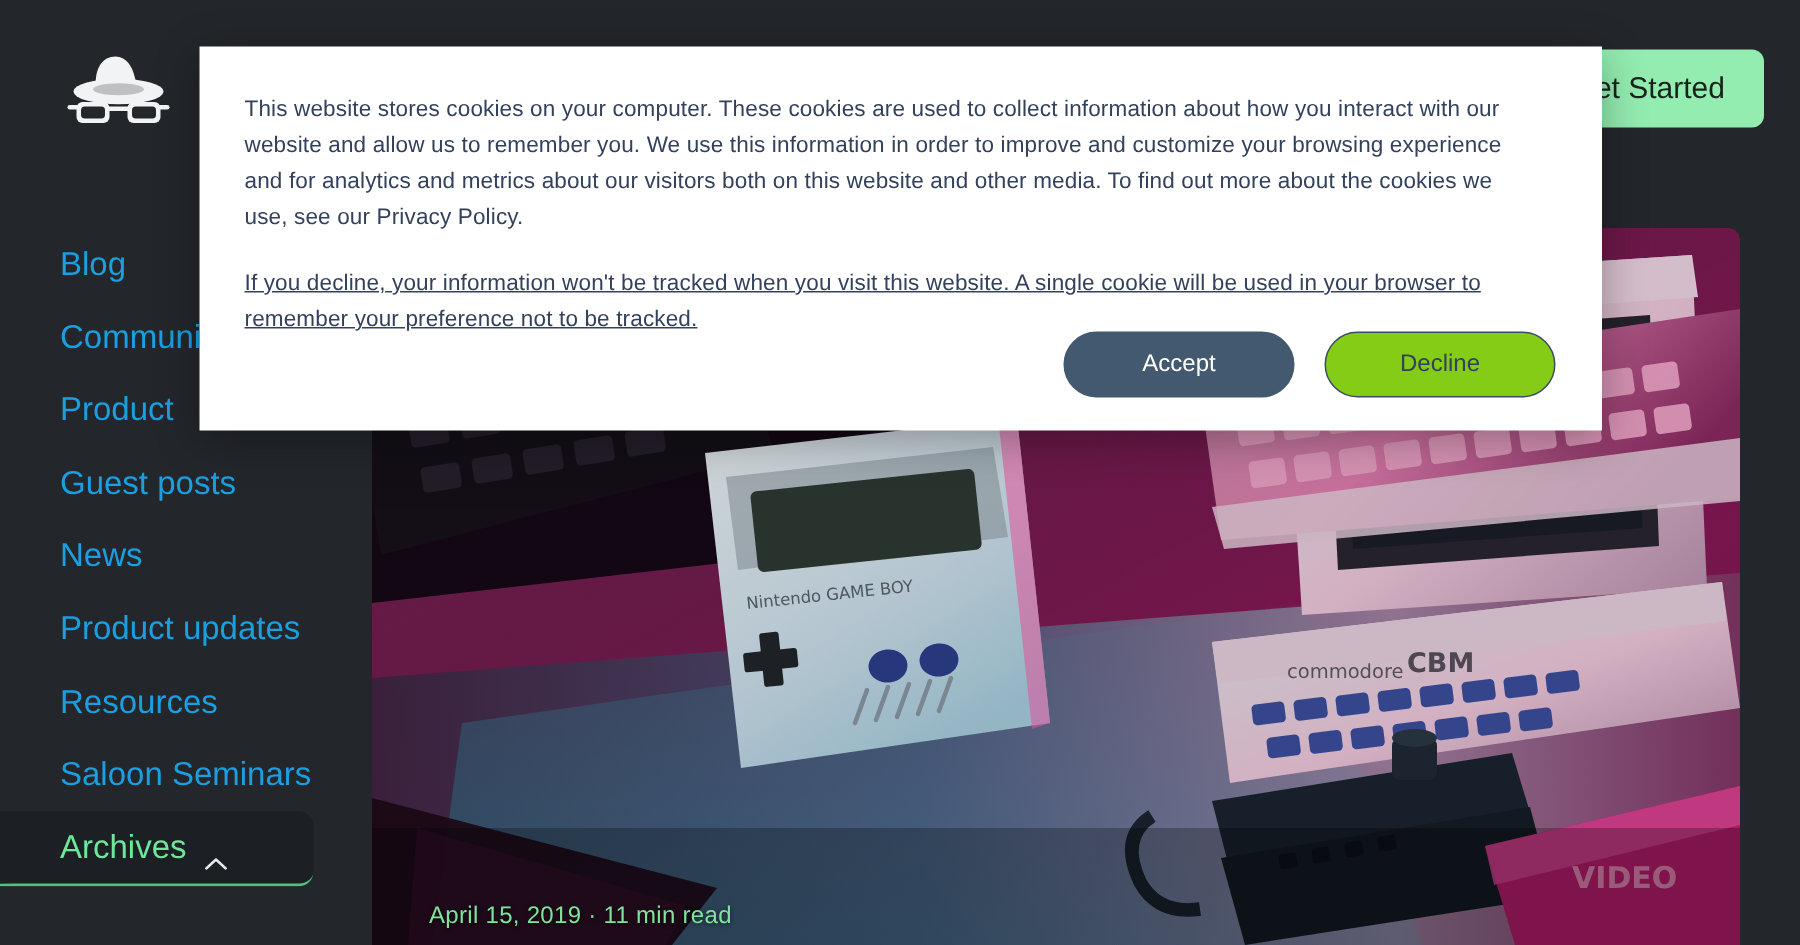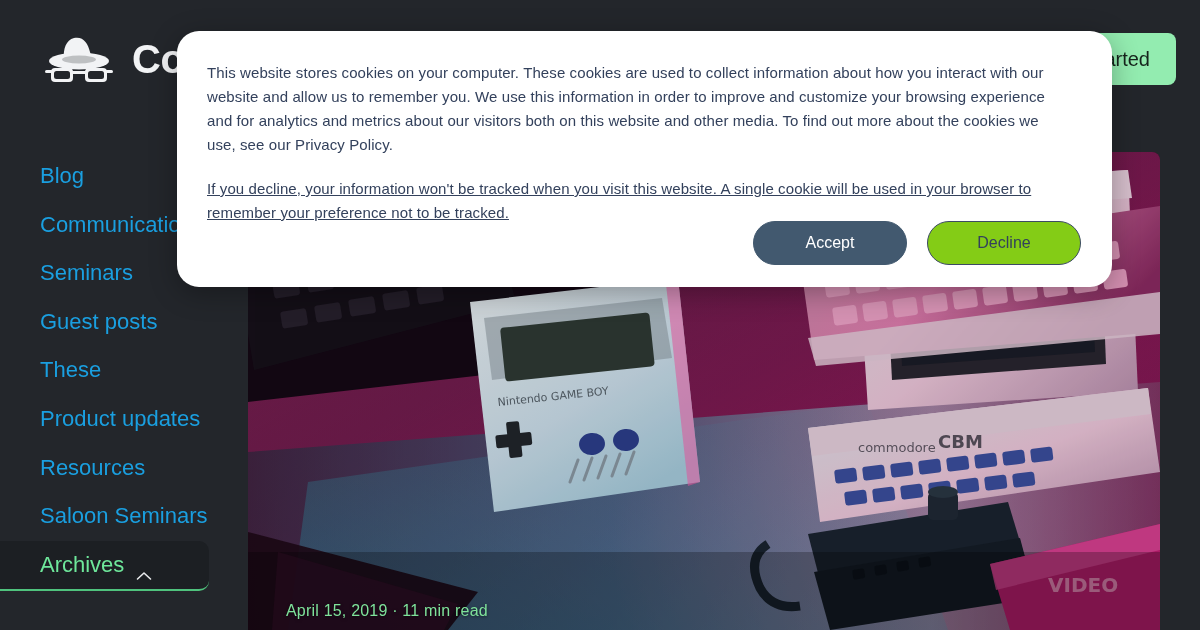--- a/index.html
+++ b/index.html
@@ -143,24 +143,23 @@
   }
 
   
   .cookie-modal {
     position: absolute;
     left: 133px;
     top: 31px;
     width: 935px;
     height: 256px;
     background: #ffffff;
-    border-radius: 22px;
+    border-radius: 0;
     box-shadow: 0 6px 28px rgba(0,0,0,0.30);
     padding: 30px 42px 0 30px;
-    margin-left: 44px;
   }
 
   .cookie-text {
     color: #33415c;
     font-size: 15px;
     line-height: 24px;
     letter-spacing: 0.1px;
   }
   .cookie-text + .cookie-text { margin-top: 20px; text-decoration: underline; }
 
@@ -236,23 +235,23 @@
     </div>
 
     <div class="topbar-spacer"></div>
 
     <button class="cta-button">Get Started</button>
   </div>
 
   <nav class="sidebar">
     <a class="nav-item">Blog</a>
     <a class="nav-item">Communication</a>
-    <a class="nav-item">Seminars</a>
+    <a class="nav-item">Product</a>
     <a class="nav-item">Guest posts</a>
-    <a class="nav-item">These</a>
+    <a class="nav-item">News</a>
     <a class="nav-item">Product updates</a>
     <a class="nav-item">Resources</a>
     <a class="nav-item">Saloon Seminars</a>
 
     <a class="nav-item is-active">
       <span>Archives</span>
       <span class="chevron-up">
         <svg viewBox="0 0 16 10" width="16" height="10" aria-hidden="true">
           <path d="M1.5 8 L8 2 L14.5 8" fill="none" stroke="#e8eaec" stroke-width="1.6" stroke-linecap="round" stroke-linejoin="round"></path>
         </svg>

